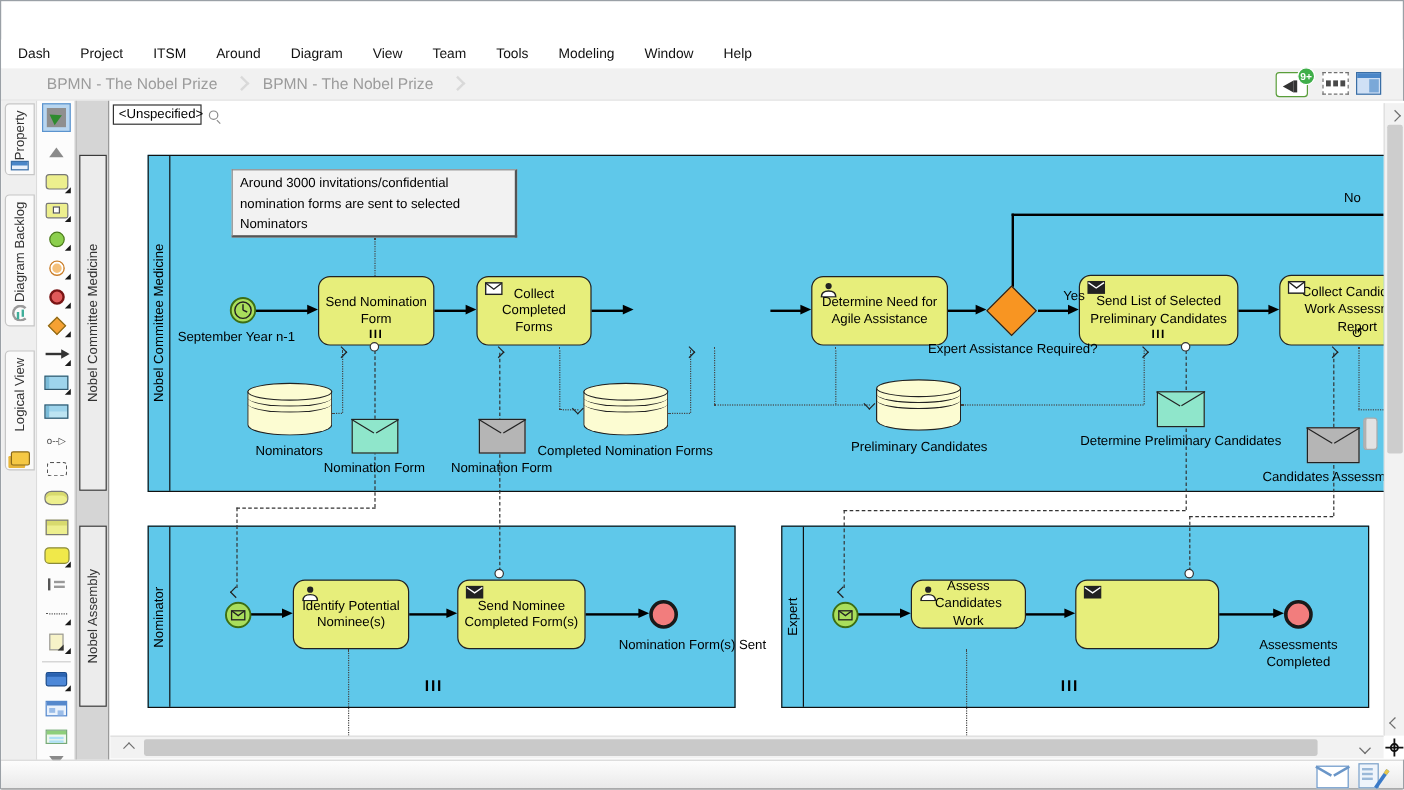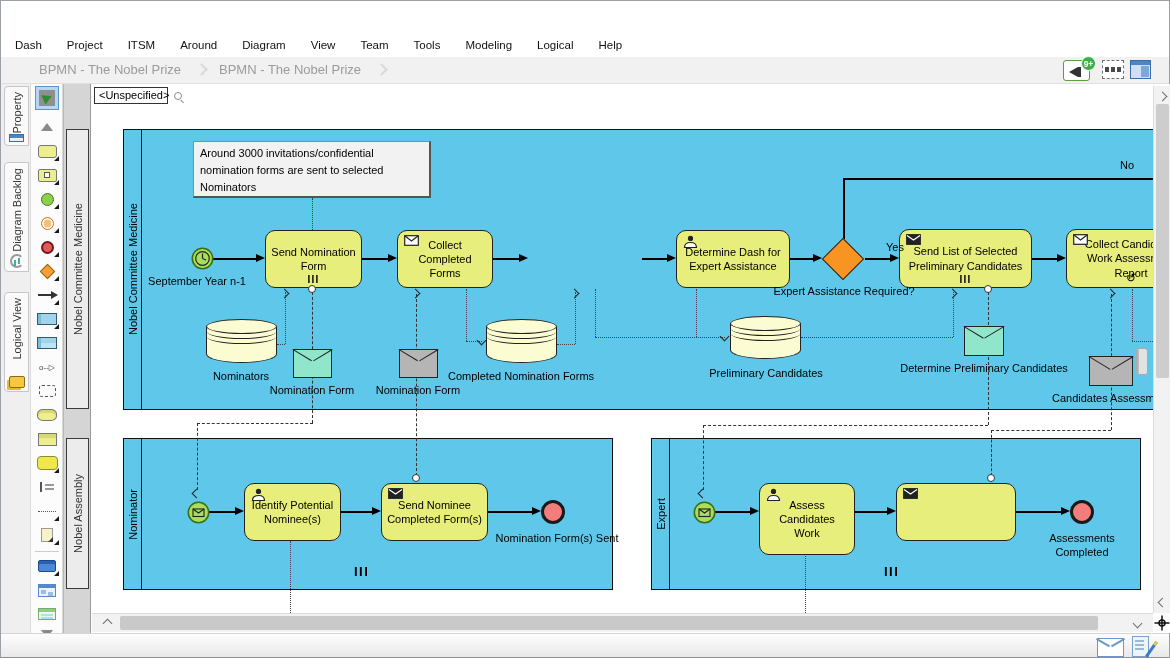--- a/index.html
+++ b/index.html
@@ -157,21 +157,21 @@
   <div class="menubar">
     <span class="menu-item">Dash</span>
     <span class="menu-item">Project</span>
     <span class="menu-item">ITSM</span>
     <span class="menu-item">Around</span>
     <span class="menu-item">Diagram</span>
     <span class="menu-item">View</span>
     <span class="menu-item">Team</span>
     <span class="menu-item">Tools</span>
     <span class="menu-item">Modeling</span>
-    <span class="menu-item">Logical</span>
+    <span class="menu-item">Window</span>
     <span class="menu-item">Help</span>
   </div>
 
   <div class="crumbbar">
     <span class="crumb" style="left:38px;">BPMN - The Nobel Prize</span>
     <span class="crumb-sep" style="left:196px;"></span>
     <span class="crumb" style="left:218px;">BPMN - The Nobel Prize</span>
     <span class="crumb-sep" style="left:376px;"></span>
     <div class="bc-icon" style="left:1062px;">
       <div class="megaphone-box">
@@ -372,21 +372,21 @@
               <rect x="0.7" y="0.7" width="13.6" height="9.6" fill="#fff" stroke="#222" stroke-width="1.2"></rect>
               <path d="M1 1 L7.5 6 L14 1" fill="none" stroke="#222" stroke-width="1.2"></path>
             </svg></span>
         <span>Collect Completed Forms</span>
       </div>
       <div class="task" style="left:584px; top:144px; width:114px; height:58px;">
         <span class="ticon"><svg width="15" height="13">
               <circle cx="7.5" cy="3.4" r="2.6" fill="#222"></circle>
               <path d="M1.5 12.5 Q1.5 7.5 7.5 7.5 Q13.5 7.5 13.5 12.5 Z" fill="#fff" stroke="#222" stroke-width="1.2"></path>
             </svg></span>
-        <span>Determine Dash for Expert Assistance</span>
+        <span>Determine Need for Agile Assistance</span>
       </div>
       <div class="gw" style="left:736px; top:158px;"></div>
       <div class="lbl" style="left:681px; top:199px; width:142px;">Expert Assistance Required?</div>
       <div class="task" style="left:807px; top:143px; width:133px; height:59px;">
         <span class="ticon"><svg width="15" height="11">
               <rect x="0.7" y="0.7" width="13.6" height="9.6" fill="#222" stroke="#222" stroke-width="1.2"></rect>
               <path d="M1 1.6 L7.5 6 L14 1.6" fill="none" stroke="#fff" stroke-width="1.2"></path>
             </svg></span>
         <span>Send List of Selected Preliminary Candidates</span>
         <span class="mi">III</span>
@@ -507,32 +507,32 @@
       <div class="task" style="left:289px; top:397px; width:107px; height:58px;">
         <span class="ticon"><svg width="15" height="11">
               <rect x="0.7" y="0.7" width="13.6" height="9.6" fill="#222" stroke="#222" stroke-width="1.2"></rect>
               <path d="M1 1.6 L7.5 6 L14 1.6" fill="none" stroke="#fff" stroke-width="1.2"></path>
             </svg></span>
         <span>Send Nominee Completed Form(s)</span>
       </div>
       <div class="ln" style="left:396px; top:425px; width:45px; height:1.6px;"></div>
         <div class="tri-r" style="left:440px; top:421px;"></div>
       <div style="position:absolute; left:449px; top:414px; width:24px; height:24px; border-radius:50%; background:#F27D7D; border:3.2px solid #1a1a1a; z-index:3;"></div>
-      <div class="lbl" style="left:395px; top:446px; width:140px;">Nomination Form(s) Sent</div>
+      <div class="lbl" style="left:415px; top:446px; width:140px;">Nomination Form(s) Sent</div>
 
       <div style="position:absolute; left:601px; top:415px; z-index:3;">
         <svg width="23" height="23">
             <circle cx="11.5" cy="11.5" r="10.2" fill="#A9DE5C" stroke="#3c6e14" stroke-width="1.6"></circle>
             <rect x="6" y="8" width="11" height="7.5" fill="none" stroke="#222" stroke-width="1.1"></rect>
             <path d="M6 8 L11.5 12 L17 8" fill="none" stroke="#222" stroke-width="1.1"></path>
           </svg>
       </div>
       <div class="ln" style="left:623px; top:425px; width:36px; height:1.6px;"></div>
         <div class="tri-r" style="left:658px; top:421px;"></div>
-      <div class="task" style="left:667px; top:397px; width:96px; height:72px;">
+      <div class="task" style="left:667px; top:397px; width:96px; height:41px;">
         <span class="ticon"><svg width="15" height="13">
               <circle cx="7.5" cy="3.4" r="2.6" fill="#222"></circle>
               <path d="M1.5 12.5 Q1.5 7.5 7.5 7.5 Q13.5 7.5 13.5 12.5 Z" fill="#fff" stroke="#222" stroke-width="1.2"></path>
             </svg></span>
         <span>Assess Candidates Work</span>
       </div>
       <div class="ln" style="left:763px; top:425px; width:33px; height:1.6px;"></div>
         <div class="tri-r" style="left:795px; top:421px;"></div>
       <div class="task" style="left:804px; top:397px; width:120px; height:58px;">
         <span class="ticon"><svg width="15" height="11">

